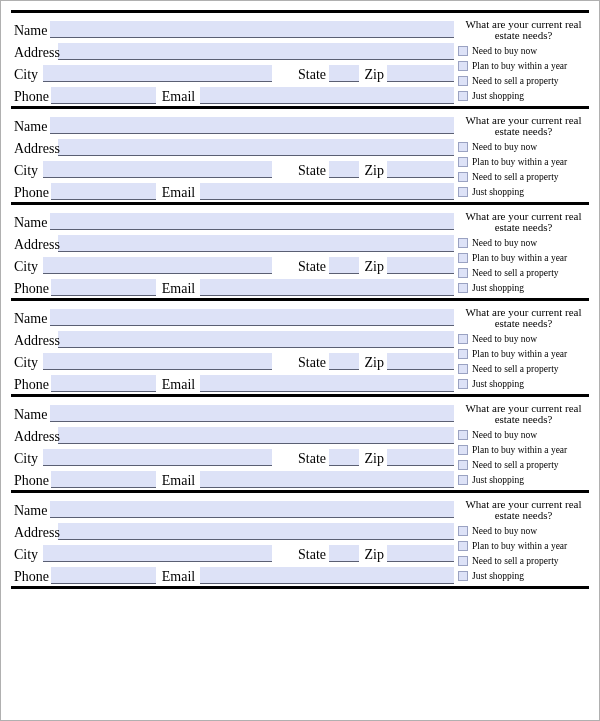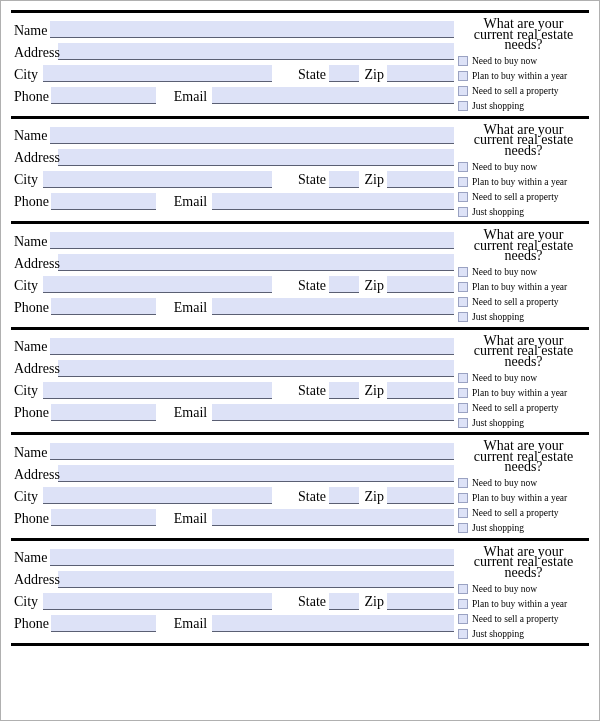--- a/index.html
+++ b/index.html
@@ -77,21 +77,21 @@
     background: #ffffff;
     position: relative;
     z-index: 2;
   }
   .flabel.name    { width: 36px; }
   .flabel.address { width: 44px; text-align: center; }
   .flabel.city    { width: 29px; }
   .flabel.phone   { width: 37px; }
   .flabel.state   { width: 34px; text-align: right; padding-left: 20px; padding-right: 3px;}
   .flabel.zip     { width: 25px; text-align: right; padding-left: 0; padding-right: 3px;}
-  .flabel.email   { width: 37px; text-align: center; padding-left: 16px; padding-right: 3px;}
+  .flabel.email   { width: 37px; text-align: center; padding-left: 4px; padding-right: 3px;}
 
   .fbox {
     background: #dde2f7;
     border-bottom: 1.5px solid #5a5f73;
     height: 17px;
     box-sizing: border-box;
   }
   .fbox.grow { flex: 1 1 auto; }
   .fbox.w-city  { flex: 1 1 auto; }
   .fbox.w-state { flex: 0 0 30px; }
@@ -101,21 +101,21 @@
 
   .needs-col {
     flex: 1 1 auto;
     padding-left: 4px;
     padding-top: 2px;
     box-sizing: border-box;
   }
 
   .needs-question {
     font-family: "Liberation Serif", "DejaVu Serif", serif;
-    font-size: 14px;
+    font-size: 11px;
     line-height: 10.5px;
     text-align: center;
     color: #000000;
     padding: 1px 4px 3px 4px;
   }
 
   .needs-list {
     margin: 0;
     padding: 0;
   }

